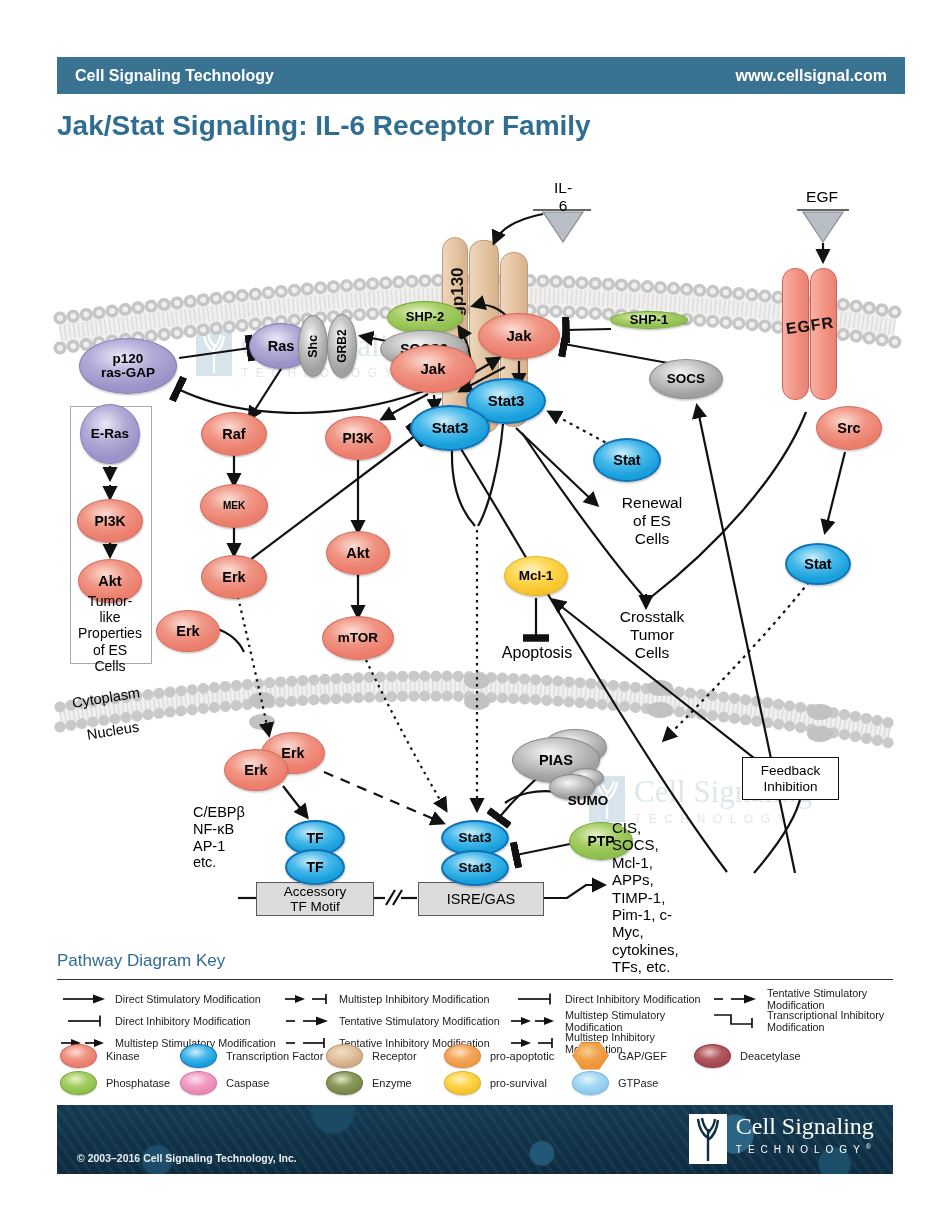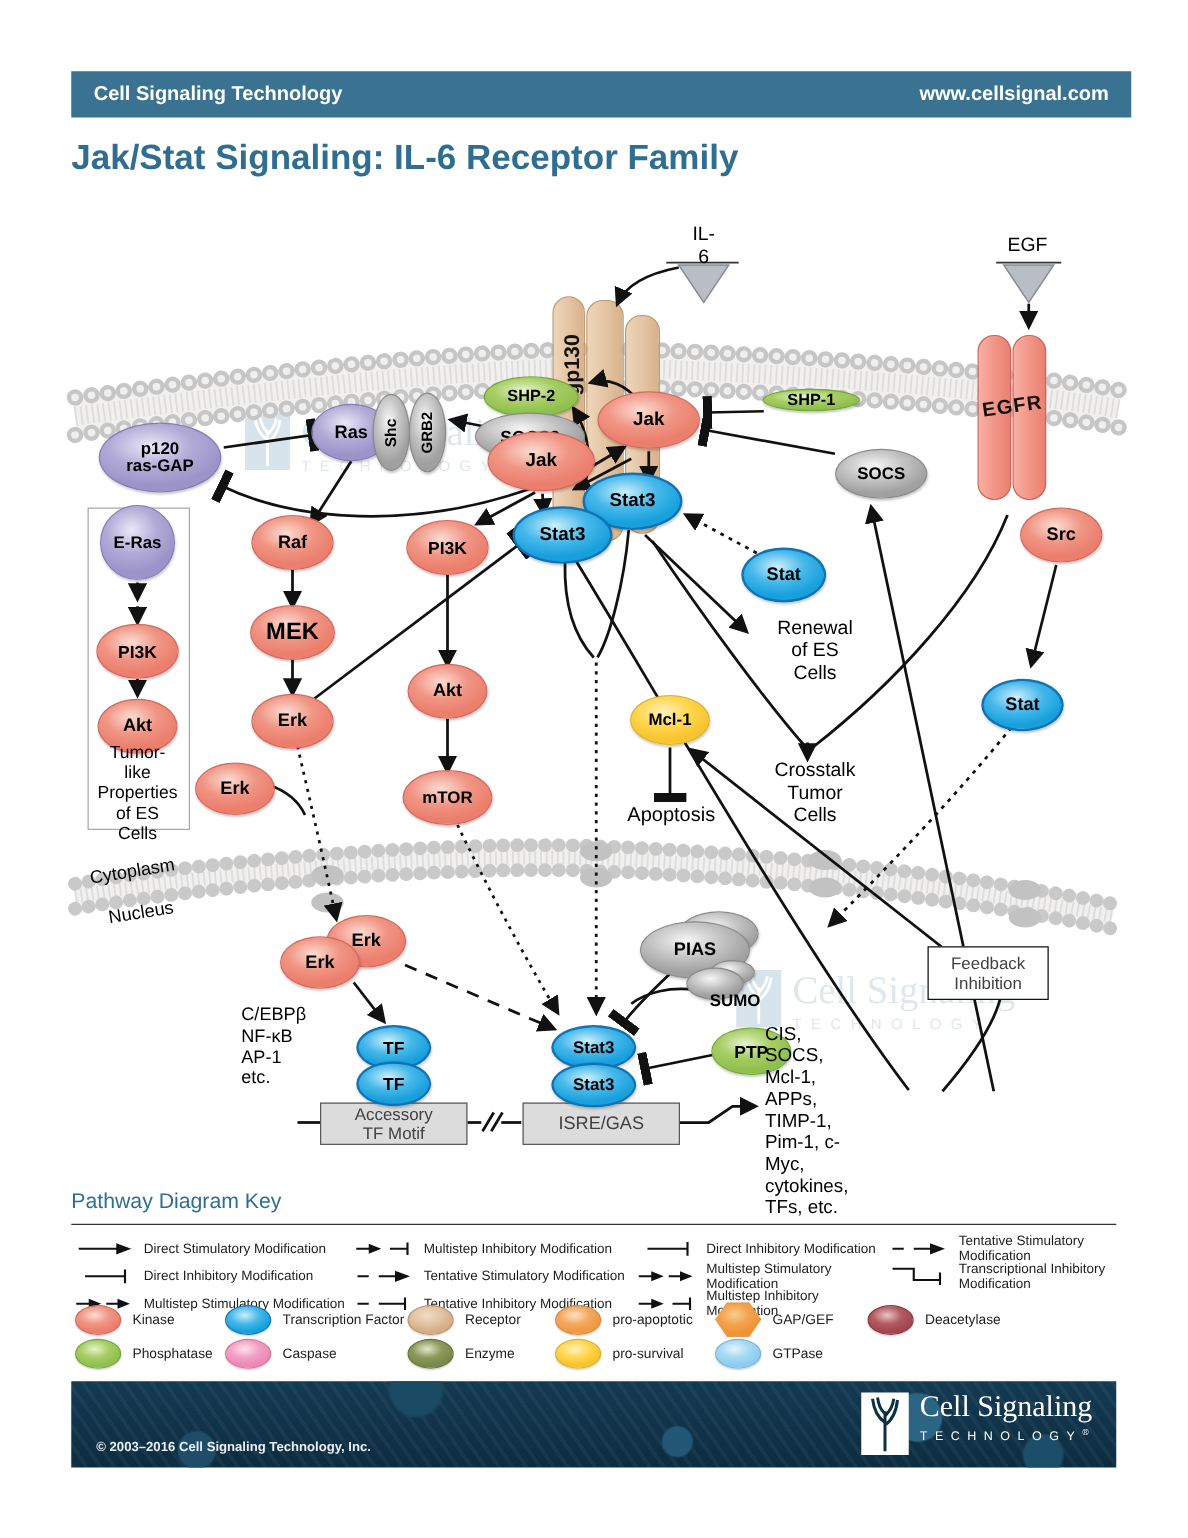--- a/index.html
+++ b/index.html
@@ -32,21 +32,21 @@
         border:1.6px solid #888;box-sizing:border-box;font-weight:bold;color:#000;text-align:center;
         line-height:1.02;white-space:pre-line;box-shadow:0.5px 1.5px 2px rgba(0,0,0,.22);}
   .node.tf-ring{border-width:2.4px;}
   .node .vert{transform:rotate(-90deg);white-space:nowrap;}
   
   .anno{position:absolute;color:#000;white-space:pre-line;line-height:1.16;text-align:center;
         transform:translate(-50%,-50%);}
   .anno.left{text-align:left;transform:translateY(-50%);}
   
   .dbox{position:absolute;display:flex;align-items:center;justify-content:center;text-align:center;
-        white-space:pre-line;line-height:1.12;box-sizing:border-box;color:#404040;}
+        white-space:pre-line;line-height:1.12;box-sizing:border-box;color:#000000;}
   .dbox.gray{background:#dcdcdc;border:1.5px solid #5a5a5a;}
   .dbox.white{background:#fff;border:1.7px solid #111;}
   .dbox.thin{background:transparent;border:1.4px solid #a9a9a9;}
   
   #keytitle{position:absolute;left:57px;top:951px;font-size:17px;color:#2e7193;}
   #keyrule{position:absolute;left:57px;top:979px;width:836px;border-top:1.6px solid #333;}
   #keygrid{position:absolute;left:60px;top:988px;width:833px;display:grid;
            grid-template-columns:224px 226px 202px 181px;}
   .key-col{display:flex;flex-direction:column;}
   .key-item{display:flex;align-items:center;height:22px;gap:7px;}
@@ -232,31 +232,31 @@
       <div class="node" style="left: 79px; top: 338px; width: 98px; height: 56px; font-size: 13.5px; background: radial-gradient(62% 58% at 42% 33%, rgb(234, 232, 246) 0%, rgb(178, 171, 215) 55%, rgb(156, 148, 201) 100%); border-color: rgb(131, 124, 181);"><span>p120
 ras-GAP</span></div>
       <div class="node" style="left: 249px; top: 323px; width: 64px; height: 46px; font-size: 14.5px; background: radial-gradient(62% 58% at 42% 33%, rgb(234, 232, 246) 0%, rgb(178, 171, 215) 55%, rgb(156, 148, 201) 100%); border-color: rgb(131, 124, 181);"><span>Ras</span></div>
       <div class="node" style="left: 298px; top: 315px; width: 30px; height: 62px; font-size: 12.5px; background: radial-gradient(62% 58% at 42% 33%, rgb(246, 246, 246) 0%, rgb(194, 194, 194) 55%, rgb(160, 160, 160) 100%); border-color: rgb(138, 138, 138);"><span class="vert">Shc</span></div>
       <div class="node" style="left: 327px; top: 314px; width: 30px; height: 64px; font-size: 12px; background: radial-gradient(62% 58% at 42% 33%, rgb(246, 246, 246) 0%, rgb(194, 194, 194) 55%, rgb(160, 160, 160) 100%); border-color: rgb(138, 138, 138);"><span class="vert">GRB2</span></div>
       <div class="node" style="left: 387px; top: 300.5px; width: 76px; height: 33px; font-size: 13px; background: radial-gradient(62% 58% at 42% 33%, rgb(230, 243, 202) 0%, rgb(166, 205, 100) 55%, rgb(143, 192, 78) 100%); border-color: rgb(118, 167, 59);"><span>SHP-2</span></div>
       <div class="node" style="left: 380px; top: 330px; width: 88px; height: 38px; font-size: 14px; background: radial-gradient(62% 58% at 42% 33%, rgb(246, 246, 246) 0%, rgb(194, 194, 194) 55%, rgb(160, 160, 160) 100%); border-color: rgb(138, 138, 138);"><span>SOCS3</span></div>
       <div class="node" style="left: 390px; top: 345px; width: 86px; height: 48px; font-size: 15px; background: radial-gradient(62% 58% at 42% 33%, rgb(252, 220, 210) 0%, rgb(240, 149, 132) 55%, rgb(236, 126, 109) 100%); border-color: rgb(212, 104, 92);"><span>Jak</span></div>
       <div class="node" style="left: 478px; top: 313px; width: 82px; height: 46px; font-size: 15px; background: radial-gradient(62% 58% at 42% 33%, rgb(252, 220, 210) 0%, rgb(240, 149, 132) 55%, rgb(236, 126, 109) 100%); border-color: rgb(212, 104, 92);"><span>Jak</span></div>
       <div class="node" style="left: 610px; top: 311px; width: 78px; height: 18px; font-size: 13px; background: radial-gradient(62% 58% at 42% 33%, rgb(230, 243, 202) 0%, rgb(166, 205, 100) 55%, rgb(143, 192, 78) 100%); border-color: rgb(118, 167, 59);"><span>SHP-1</span></div>
-      <div class="node" style="left: 668px; top: 359px; width: 74px; height: 40px; font-size: 13.5px; background: radial-gradient(62% 58% at 42% 33%, rgb(246, 246, 246) 0%, rgb(194, 194, 194) 55%, rgb(160, 160, 160) 100%); border-color: rgb(138, 138, 138);"><span>SOCS</span></div>
+      <div class="node" style="left: 649px; top: 359px; width: 74px; height: 40px; font-size: 13.5px; background: radial-gradient(62% 58% at 42% 33%, rgb(246, 246, 246) 0%, rgb(194, 194, 194) 55%, rgb(160, 160, 160) 100%); border-color: rgb(138, 138, 138);"><span>SOCS</span></div>
       <div class="node" style="left: 816px; top: 406px; width: 66px; height: 44px; font-size: 14.5px; background: radial-gradient(62% 58% at 42% 33%, rgb(252, 220, 210) 0%, rgb(240, 149, 132) 55%, rgb(236, 126, 109) 100%); border-color: rgb(212, 104, 92);"><span>Src</span></div>
       <div class="node tf-ring" style="left: 785px; top: 543px; width: 66px; height: 42px; font-size: 14.5px; background: radial-gradient(62% 58% at 42% 33%, rgb(205, 238, 251) 0%, rgb(69, 184, 234) 55%, rgb(24, 160, 221) 100%); border-color: rgb(17, 115, 182);"><span>Stat</span></div>
       <div class="node tf-ring" style="left: 593px; top: 438px; width: 68px; height: 44px; font-size: 14.5px; background: radial-gradient(62% 58% at 42% 33%, rgb(205, 238, 251) 0%, rgb(69, 184, 234) 55%, rgb(24, 160, 221) 100%); border-color: rgb(17, 115, 182);"><span>Stat</span></div>
       <div class="node tf-ring" style="left: 466px; top: 378px; width: 80px; height: 46px; font-size: 15px; background: radial-gradient(62% 58% at 42% 33%, rgb(205, 238, 251) 0%, rgb(69, 184, 234) 55%, rgb(24, 160, 221) 100%); border-color: rgb(17, 115, 182);"><span>Stat3</span></div>
       <div class="node tf-ring" style="left: 410px; top: 405px; width: 80px; height: 46px; font-size: 15px; background: radial-gradient(62% 58% at 42% 33%, rgb(205, 238, 251) 0%, rgb(69, 184, 234) 55%, rgb(24, 160, 221) 100%); border-color: rgb(17, 115, 182);"><span>Stat3</span></div>
       <div class="node" style="left: 80px; top: 404px; width: 60px; height: 60px; font-size: 13.5px; background: radial-gradient(62% 58% at 42% 33%, rgb(234, 232, 246) 0%, rgb(178, 171, 215) 55%, rgb(156, 148, 201) 100%); border-color: rgb(131, 124, 181);"><span>E-Ras</span></div>
       <div class="node" style="left: 77px; top: 499px; width: 66px; height: 44px; font-size: 14px; background: radial-gradient(62% 58% at 42% 33%, rgb(252, 220, 210) 0%, rgb(240, 149, 132) 55%, rgb(236, 126, 109) 100%); border-color: rgb(212, 104, 92);"><span>PI3K</span></div>
       <div class="node" style="left: 78px; top: 559px; width: 64px; height: 44px; font-size: 14.5px; background: radial-gradient(62% 58% at 42% 33%, rgb(252, 220, 210) 0%, rgb(240, 149, 132) 55%, rgb(236, 126, 109) 100%); border-color: rgb(212, 104, 92);"><span>Akt</span></div>
       <div class="node" style="left: 201px; top: 412px; width: 66px; height: 44px; font-size: 14.5px; background: radial-gradient(62% 58% at 42% 33%, rgb(252, 220, 210) 0%, rgb(240, 149, 132) 55%, rgb(236, 126, 109) 100%); border-color: rgb(212, 104, 92);"><span>Raf</span></div>
-      <div class="node" style="left: 200px; top: 484px; width: 68px; height: 44px; font-size: 19px; background: radial-gradient(62% 58% at 42% 33%, rgb(252, 220, 210) 0%, rgb(240, 149, 132) 55%, rgb(236, 126, 109) 100%); border-color: rgb(212, 104, 92);"><span>MEK</span></div>
+      <div class="node" style="left: 200px; top: 484px; width: 68px; height: 44px; font-size: 10px; background: radial-gradient(62% 58% at 42% 33%, rgb(252, 220, 210) 0%, rgb(240, 149, 132) 55%, rgb(236, 126, 109) 100%); border-color: rgb(212, 104, 92);"><span>MEK</span></div>
       <div class="node" style="left: 201px; top: 555px; width: 66px; height: 44px; font-size: 14.5px; background: radial-gradient(62% 58% at 42% 33%, rgb(252, 220, 210) 0%, rgb(240, 149, 132) 55%, rgb(236, 126, 109) 100%); border-color: rgb(212, 104, 92);"><span>Erk</span></div>
       <div class="node" style="left: 156px; top: 610px; width: 64px; height: 42px; font-size: 14.5px; background: radial-gradient(62% 58% at 42% 33%, rgb(252, 220, 210) 0%, rgb(240, 149, 132) 55%, rgb(236, 126, 109) 100%); border-color: rgb(212, 104, 92);"><span>Erk</span></div>
       <div class="node" style="left: 325px; top: 416px; width: 66px; height: 44px; font-size: 14px; background: radial-gradient(62% 58% at 42% 33%, rgb(252, 220, 210) 0%, rgb(240, 149, 132) 55%, rgb(236, 126, 109) 100%); border-color: rgb(212, 104, 92);"><span>PI3K</span></div>
       <div class="node" style="left: 326px; top: 531px; width: 64px; height: 44px; font-size: 14.5px; background: radial-gradient(62% 58% at 42% 33%, rgb(252, 220, 210) 0%, rgb(240, 149, 132) 55%, rgb(236, 126, 109) 100%); border-color: rgb(212, 104, 92);"><span>Akt</span></div>
       <div class="node" style="left: 322px; top: 616px; width: 72px; height: 44px; font-size: 13.5px; background: radial-gradient(62% 58% at 42% 33%, rgb(252, 220, 210) 0%, rgb(240, 149, 132) 55%, rgb(236, 126, 109) 100%); border-color: rgb(212, 104, 92);"><span>mTOR</span></div>
       <div class="node" style="left: 504px; top: 556px; width: 64px; height: 40px; font-size: 13.5px; background: radial-gradient(62% 58% at 42% 33%, rgb(255, 241, 192) 0%, rgb(255, 214, 77) 55%, rgb(246, 197, 45) 100%); border-color: rgb(223, 176, 42);"><span>Mcl-1</span></div>
       <div class="node" style="left: 261px; top: 732px; width: 64px; height: 42px; font-size: 14.5px; background: radial-gradient(62% 58% at 42% 33%, rgb(252, 220, 210) 0%, rgb(240, 149, 132) 55%, rgb(236, 126, 109) 100%); border-color: rgb(212, 104, 92);"><span>Erk</span></div>
       <div class="node" style="left: 224px; top: 749px; width: 64px; height: 42px; font-size: 14.5px; background: radial-gradient(62% 58% at 42% 33%, rgb(252, 220, 210) 0%, rgb(240, 149, 132) 55%, rgb(236, 126, 109) 100%); border-color: rgb(212, 104, 92);"><span>Erk</span></div>
       <div class="node tf-ring" style="left: 285px; top: 820px; width: 60px; height: 36px; font-size: 14px; background: radial-gradient(62% 58% at 42% 33%, rgb(205, 238, 251) 0%, rgb(69, 184, 234) 55%, rgb(24, 160, 221) 100%); border-color: rgb(17, 115, 182);"><span>TF</span></div>
       <div class="node tf-ring" style="left: 285px; top: 849px; width: 60px; height: 36px; font-size: 14px; background: radial-gradient(62% 58% at 42% 33%, rgb(205, 238, 251) 0%, rgb(69, 184, 234) 55%, rgb(24, 160, 221) 100%); border-color: rgb(17, 115, 182);"><span>TF</span></div>

